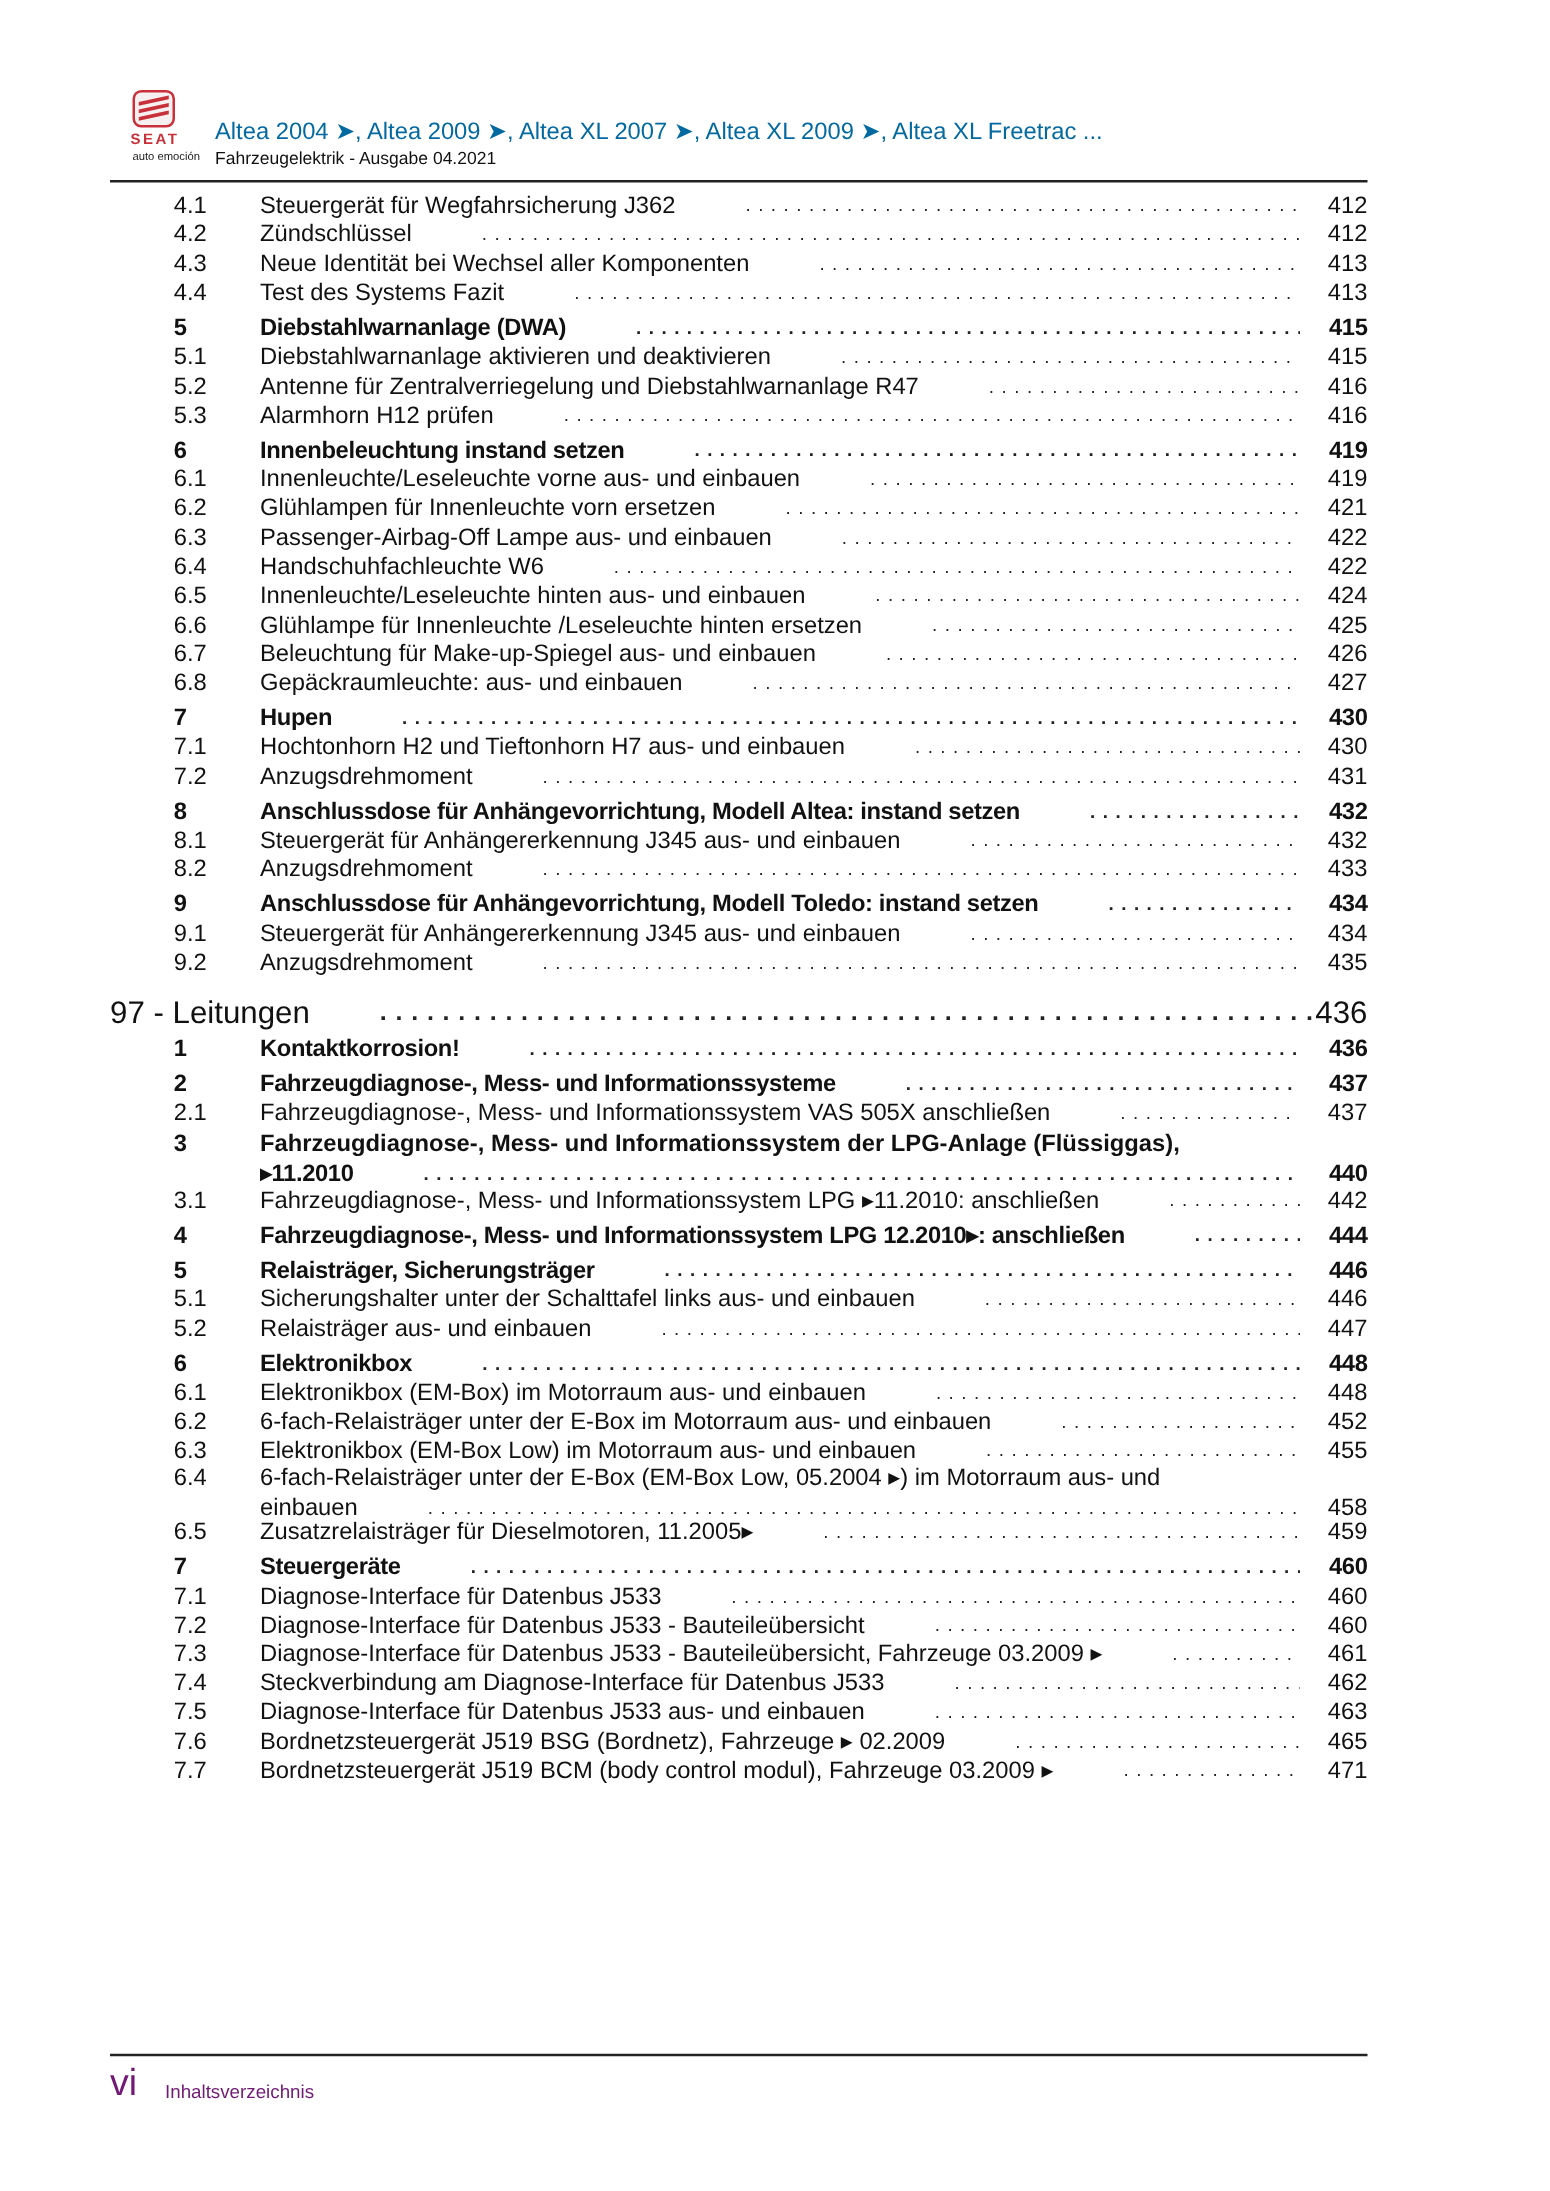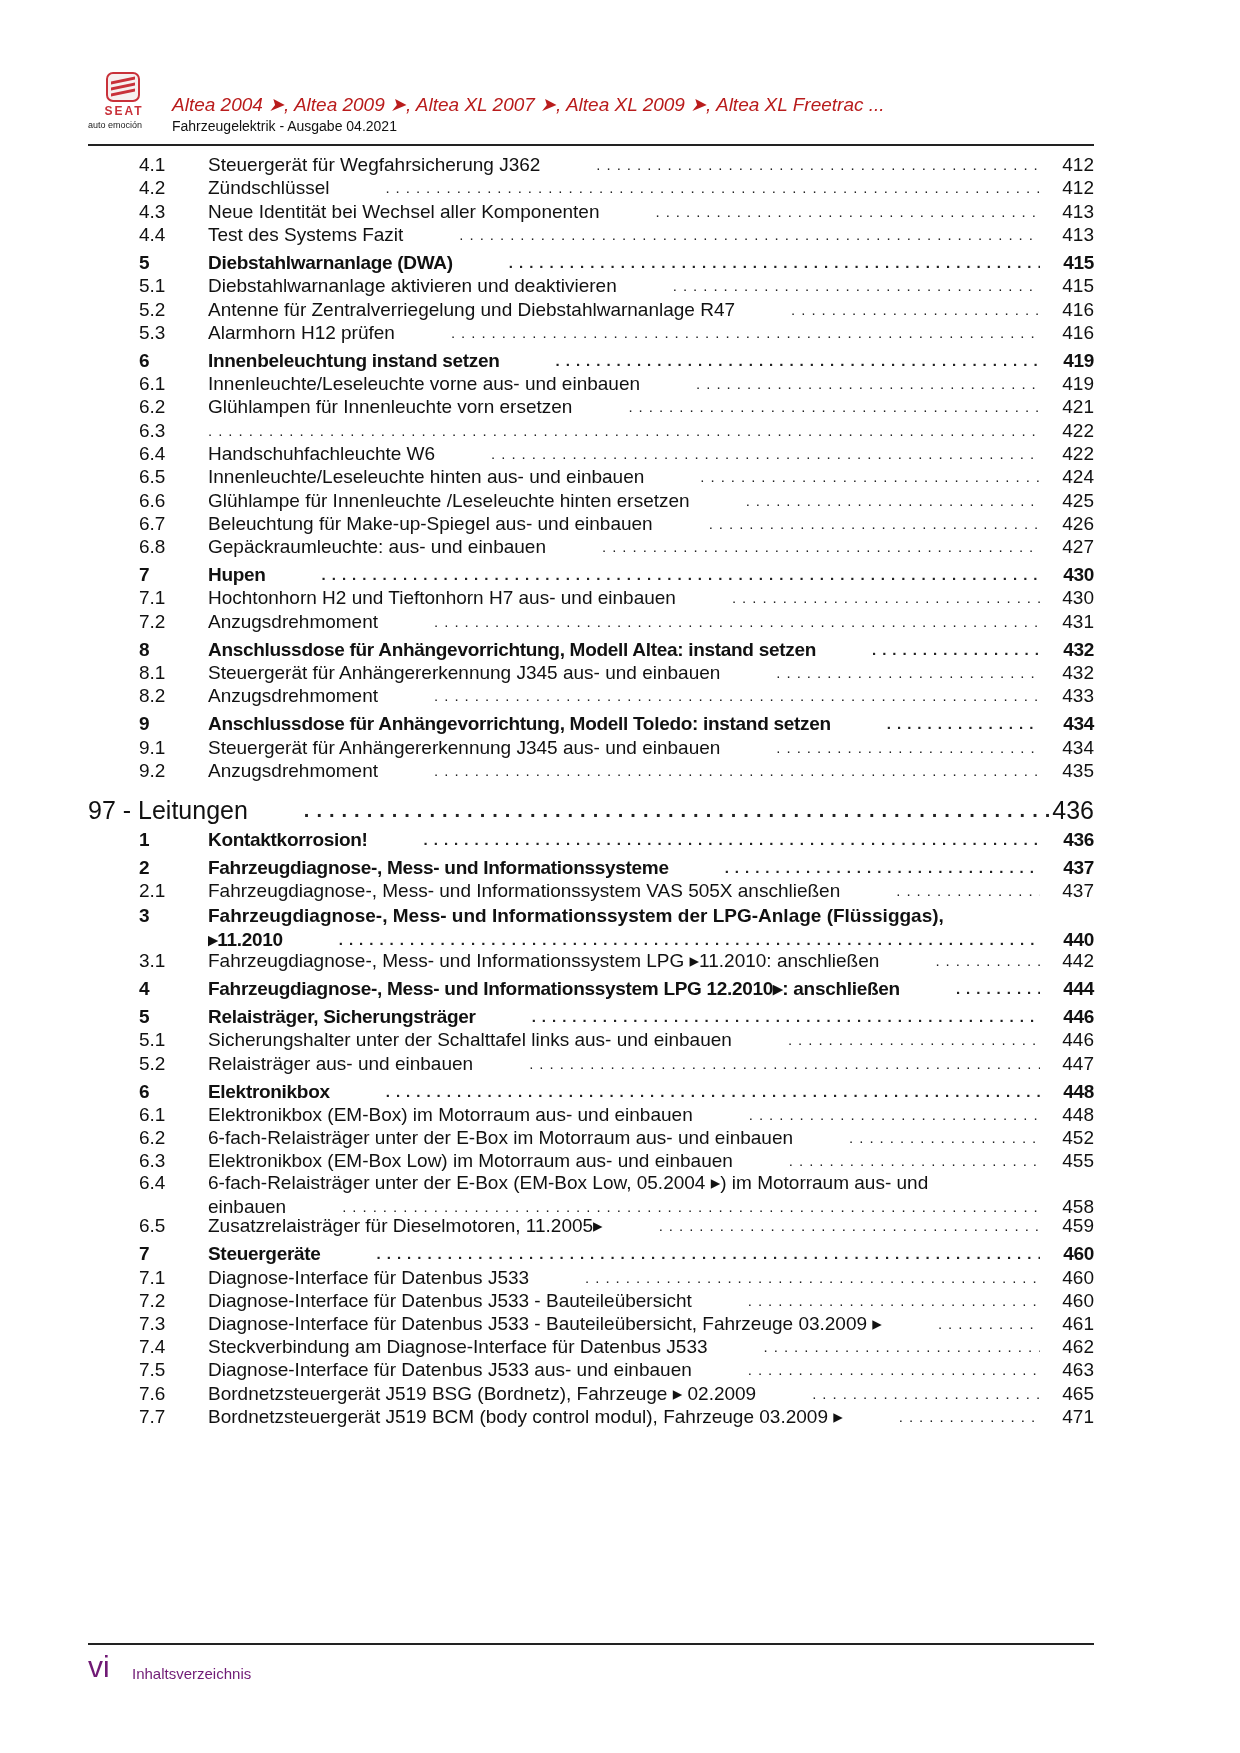--- a/index.html
+++ b/index.html
@@ -20,25 +20,25 @@
     }
     .logo-mark span {
       position: absolute; left: 3px; right: 3px; height: 3px; background: #c9313a;
       transform: skewY(-12deg);
     }
     .logo-word {
       position: absolute; left: 8px; top: 34px; width: 56px; text-align: center;
       font-size: 12px; font-weight: bold; letter-spacing: 2px; color: #c9313a;
     }
     .logo-tag {
-      position: absolute; left: 0; top: 50px; width: 72px; text-align: left;
+      position: absolute; left: 0; top: 50px; width: 72px; text-align: right;
       font-size: 9px; color: #222;
     }
     .header-title {
-      position: absolute; left: 84px; top: 23px; font-size: 19px; color: #b91c1c; white-space: nowrap; font-style: italic;
+      position: absolute; left: 84px; top: 23px; font-size: 19px; color: #0369a1; white-space: nowrap;
     }
     .header-sub {
       position: absolute; left: 84px; top: 48px; font-size: 14px; color: #111; white-space: nowrap;
     }
     .header-rule {
       position: absolute; left: 88px; top: 144px; width: 1006px; height: 2px; background: #222;
     }
     .toc { position: absolute; left: 88px; top: 0; width: 1006px; }
     .row {
       position: absolute; left: 0; width: 1006px; height: 24px; font-size: 19px; line-height: 24px;
@@ -175,20 +175,21 @@
       <span class="num">6.2</span>
       <div class="title-wrap">
         <span class="title">Glühlampen für Innenleuchte vorn ersetzen</span>
         <span class="dots">........................................................................................................................................................................................................</span>
       </div>
       <span class="page">421</span>
     </div>
     <div class="row" style="top: 419px;">
       <span class="num">6.3</span>
       <div class="title-wrap">
+        <span class="title">Passenger-Airbag-Off Lampe aus- und einbauen</span>
         <span class="dots">........................................................................................................................................................................................................</span>
       </div>
       <span class="page">422</span>
     </div>
     <div class="row" style="top: 442px;">
       <span class="num">6.4</span>
       <div class="title-wrap">
         <span class="title">Handschuhfachleuchte W6</span>
         <span class="dots">........................................................................................................................................................................................................</span>
       </div>

